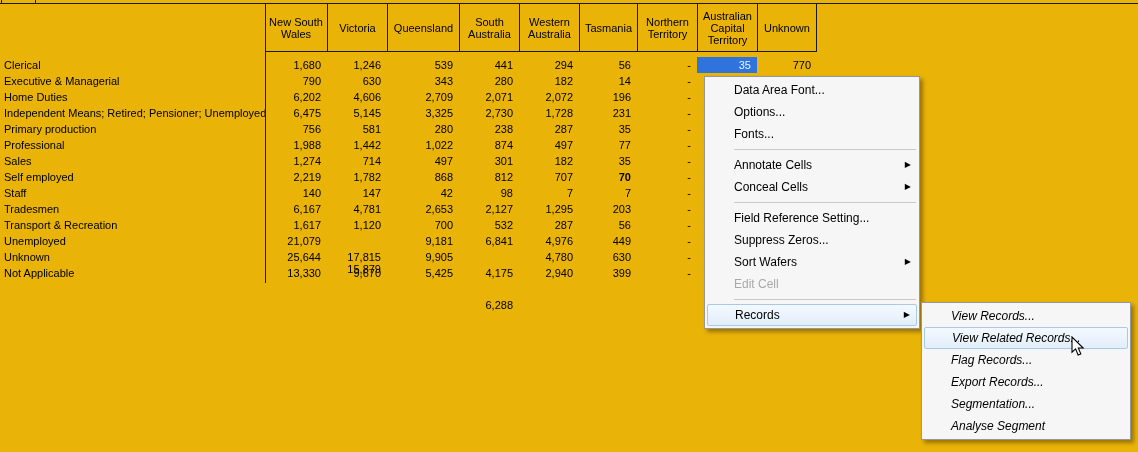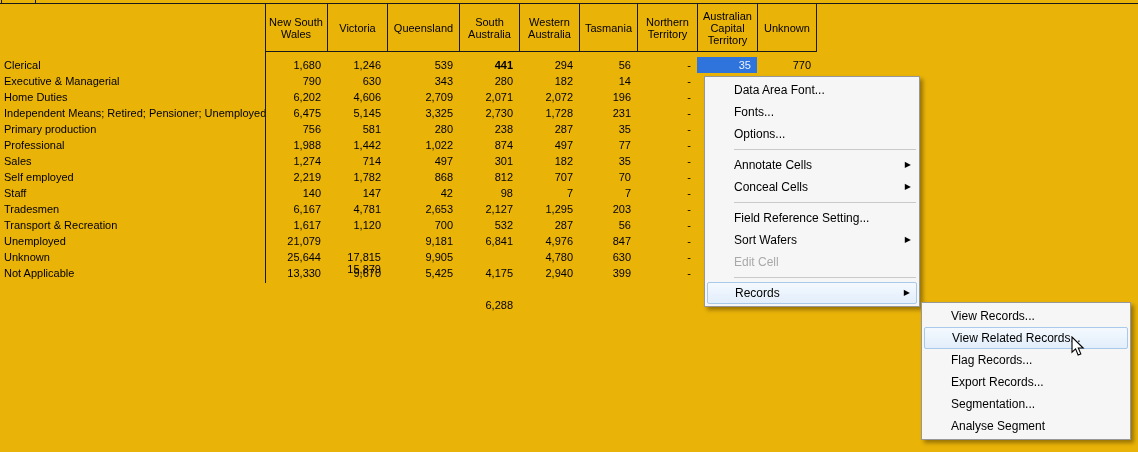--- a/index.html
+++ b/index.html
@@ -28,21 +28,21 @@
   .rlabel { width: 265px; font-size: 11px; line-height: 16px; padding-left: 4px; white-space: nowrap; overflow: hidden; }
   .dcell  { font-size: 11px; line-height: 16px; text-align: right; padding-right: 6px; white-space: nowrap; }
   .dcell.selected { background: var(--sel-bg); color: var(--sel-text); }
   
   .menu {
     position: absolute; background: var(--menu-bg);
     border: 1px solid #979797; box-shadow: 3px 3px 4px rgba(0,0,0,0.35);
     padding: 2px 0; font-size: 12px; z-index: 10;
   }
   .context-menu { left: 704px; top: 76px; width: 216px; }
-  .submenu { left: 921px; top: 302px; width: 210px; z-index: 20; }
+  .submenu { left: 921px; top: 302px; width: 210px; z-index: 20; font-style: italic; }
   .mitem { position: relative; height: 22px; line-height: 22px; padding-left: 29px; white-space: nowrap; cursor: default; }
   .mitem.disabled { color: #a9a9a9; }
   .mitem.hl {
     background: linear-gradient(var(--hl-fill-top), var(--hl-fill));
     border: 1px solid var(--hl-border); border-radius: 2px;
     margin: 0 2px; padding-left: 27px; line-height: 20px;
   }
   .arrow { position: absolute; right: 8px; top: 0; font-size: 8px; line-height: 22px; }
   .mitem.hl .arrow { right: 6px; line-height: 20px; }
   .msep { height: 1px; background: #c9c9c9; margin: 4px 3px 4px 29px; }
@@ -69,21 +69,21 @@
         <div class="hcell" style="width: 60px;">Australian Capital Territory</div>
         <div class="hcell last" style="width: 60px;">Unknown</div>
       </div>
     <div class="vline"></div>
     <div class="table-body">
         <div class="trow">
           <div class="rlabel">Clerical</div>
           <div class="dcell" style="width: 62px;">1,680</div>
           <div class="dcell" style="width: 60px;">1,246</div>
           <div class="dcell" style="width: 72px;">539</div>
-          <div class="dcell" style="width: 60px; font-weight: bold;">441</div>
+          <div class="dcell" style="width: 60px;">441</div>
           <div class="dcell" style="width: 60px;">294</div>
           <div class="dcell" style="width: 58px;">56</div>
           <div class="dcell" style="width: 60px;">-</div>
           <div class="dcell selected" style="width: 60px;">35</div>
           <div class="dcell" style="width: 60px;">770</div>
         </div>
         <div class="trow">
           <div class="rlabel">Executive &amp; Managerial</div>
           <div class="dcell" style="width: 62px;">790</div>
           <div class="dcell" style="width: 60px;">630</div>
@@ -155,21 +155,21 @@
           <div class="dcell" style="width: 60px;"></div>
           <div class="dcell" style="width: 60px;"></div>
         </div>
         <div class="trow">
           <div class="rlabel">Self employed</div>
           <div class="dcell" style="width: 62px;">2,219</div>
           <div class="dcell" style="width: 60px;">1,782</div>
           <div class="dcell" style="width: 72px;">868</div>
           <div class="dcell" style="width: 60px;">812</div>
           <div class="dcell" style="width: 60px;">707</div>
-          <div class="dcell" style="width: 58px;">70</div>
+          <div class="dcell" style="width: 58px; font-weight: bold;">70</div>
           <div class="dcell" style="width: 60px;">-</div>
           <div class="dcell" style="width: 60px;"></div>
           <div class="dcell" style="width: 60px;"></div>
         </div>
         <div class="trow">
           <div class="rlabel">Staff</div>
           <div class="dcell" style="width: 62px;">140</div>
           <div class="dcell" style="width: 60px;">147</div>
           <div class="dcell" style="width: 72px;">42</div>
           <div class="dcell" style="width: 60px;">98</div>
@@ -203,21 +203,21 @@
           <div class="dcell" style="width: 60px;"></div>
           <div class="dcell" style="width: 60px;"></div>
         </div>
         <div class="trow">
           <div class="rlabel">Unemployed</div>
           <div class="dcell" style="width: 62px;">21,079</div>
           <div class="dcell" style="width: 60px; margin-top: 28px;">15,879</div>
           <div class="dcell" style="width: 72px;">9,181</div>
           <div class="dcell" style="width: 60px;">6,841</div>
           <div class="dcell" style="width: 60px;">4,976</div>
-          <div class="dcell" style="width: 58px;">847</div>
+          <div class="dcell" style="width: 58px;">449</div>
           <div class="dcell" style="width: 60px;">-</div>
           <div class="dcell" style="width: 60px;"></div>
           <div class="dcell" style="width: 60px;"></div>
         </div>
         <div class="trow">
           <div class="rlabel">Unknown</div>
           <div class="dcell" style="width: 62px;">25,644</div>
           <div class="dcell" style="width: 60px;">17,815</div>
           <div class="dcell" style="width: 72px;">9,905</div>
           <div class="dcell" style="width: 60px; margin-top: 48px;">6,288</div>
@@ -237,27 +237,28 @@
           <div class="dcell" style="width: 58px;">399</div>
           <div class="dcell" style="width: 60px;">-</div>
           <div class="dcell" style="width: 60px;"></div>
           <div class="dcell" style="width: 60px;"></div>
         </div>
       </div>
   </div>
 
   <div class="menu context-menu">
       <div class="mitem"><span>Data Area Font...</span></div>
+      <div class="mitem"><span>Options...</span></div>
       <div class="mitem"><span>Fonts...</span></div>
-      <div class="mitem"><span>Options...</span></div>
       <div class="msep"></div>
       <div class="mitem"><span>Annotate Cells</span><span class="arrow">▶</span></div>
       <div class="mitem"><span>Conceal Cells</span><span class="arrow">▶</span></div>
       <div class="msep"></div>
       <div class="mitem"><span>Field Reference Setting...</span></div>
+      <div class="mitem"><span>Suppress Zeros...</span></div>
       <div class="mitem"><span>Sort Wafers</span><span class="arrow">▶</span></div>
       <div class="mitem disabled"><span>Edit Cell</span></div>
       <div class="msep"></div>
       <div class="mitem hl"><span>Records</span><span class="arrow">▶</span></div>
     </div>
   <div class="menu submenu">
       <div class="mitem"><span>View Records...</span></div>
       <div class="mitem hl"><span>View Related Records...</span></div>
       <div class="mitem"><span>Flag Records...</span></div>
       <div class="mitem"><span>Export Records...</span></div>

